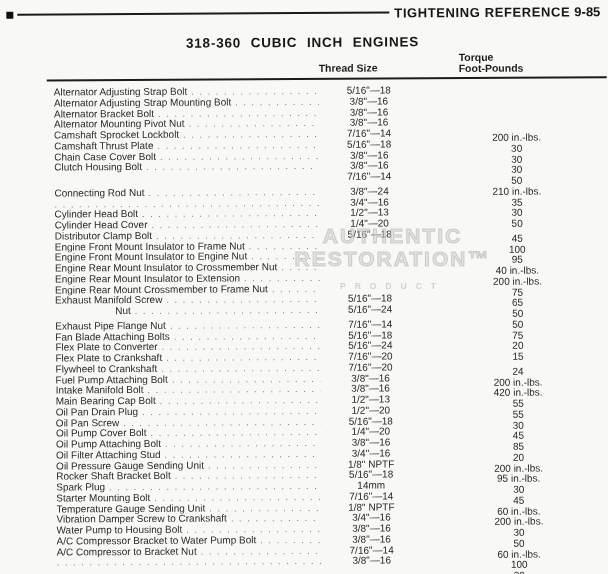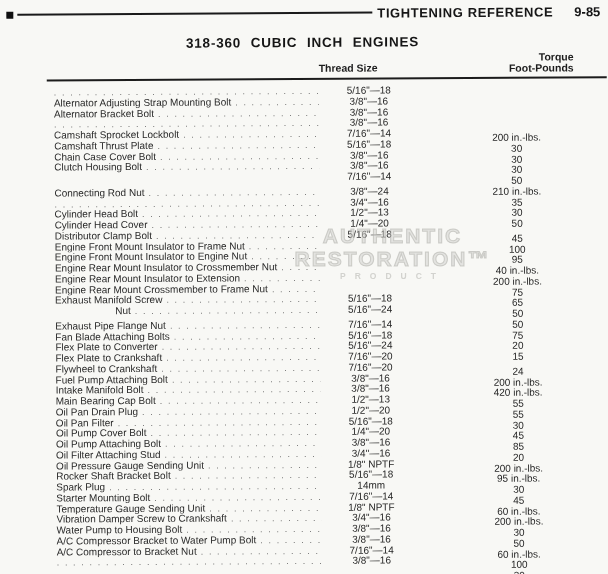--- a/index.html
+++ b/index.html
@@ -10,33 +10,33 @@
     color:#242424;
     -webkit-font-smoothing:antialiased;
   }
   .tilt { transform:rotate(-0.35deg); transform-origin:50% 50%; }
 
   
   .topbar { display:flex; align-items:center; margin:6px 4px 0 8px; height:14px; }
   .sq { width:7px; height:7px; background:#101010; flex:0 0 auto; }
   .topline { flex:1; height:2px; background:#1a1a1a; margin:0 5px 0 4px; }
   .htitle { font-weight:bold; font-size:13px; letter-spacing:0.6px; white-space:nowrap; color:#161616; }
-  .pageno { font-weight:bold; font-size:13px; margin-left:21px; margin-right:2px; color:#161616; }
+  .pageno { font-weight:bold; font-size:13px; margin-left:4px; margin-right:2px; color:#161616; }
 
   
   .title {
     text-align:center; font-weight:bold; font-size:13.5px;
     letter-spacing:0.8px; word-spacing:5px; margin-top:15px; color:#151515;
   }
 
   
   .colhead { display:flex; align-items:flex-end; padding-left:55px; margin-top:3px; }
   .c-name   { flex:0 0 265px; }
   .c-thread { flex:0 0 100px; text-align:left; font-weight:bold; font-size:10.5px; color:#1d1d1d; }
-  .c-torque { flex:0 0 115px; margin-left:40px; text-align:right; font-weight:bold;
+  .c-torque { flex:0 0 115px; margin-left:40px; text-align:left; font-weight:bold;
               font-size:10.5px; line-height:10.5px; color:#1d1d1d; }
   .headrule { border-top:2px solid #1c1c1c; margin:4px 0 0 48px; }
 
   
   .tbody { margin-top:6px; }
   .row { display:flex; padding-left:55px; height:10.75px; line-height:10.75px; font-size:10px; }
   .row.gap { margin-top:4px; }
   .r-name { flex:0 0 265px; display:flex; white-space:nowrap; overflow:hidden; }
   .r-name .nm { padding-right:4px; color:#2a2a2a; }
   .r-name.indent .nm { padding-left:60px; }
@@ -49,21 +49,21 @@
   .watermark {
     position:absolute; left:290px; top:224px; width:205px; text-align:center;
     pointer-events:none; user-select:none;
   }
   .wm-big {
     font-weight:800; font-size:21px; line-height:23px; letter-spacing:2px;
     color:rgba(210,210,206,0.55);
     -webkit-text-stroke:1px rgba(175,175,170,0.55);
   }
   .wm-small {
-    margin-top:1px; font-weight:bold; font-size:8.5px; letter-spacing:9px;
+    margin-top:11px; font-weight:bold; font-size:8.5px; letter-spacing:9px;
     color:rgba(185,185,180,0.6);
   }
 </style>
 </head>
 <body>
 
 <div class="tilt">
 
   <div class="topbar">
     <span class="sq"></span>
@@ -81,20 +81,21 @@
       <span>Torque</span><br>
       <span>Foot-Pounds</span>
     </span>
   </div>
 
   <div class="headrule"></div>
 
   <div class="tbody" id="rows">
       <div class="row">
         <span class="r-name">
+          <span class="nm">Alternator Adjusting Strap Bolt</span>
           <span class="leader"></span>
         </span>
         <span class="r-thread">5/16"—18</span>
         <span class="r-torque">200 in.-lbs.</span>
       </div>
       <div class="row">
         <span class="r-name">
           <span class="nm">Alternator Adjusting Strap Mounting Bolt</span>
           <span class="leader"></span>
         </span>
@@ -104,20 +105,21 @@
       <div class="row">
         <span class="r-name">
           <span class="nm">Alternator Bracket Bolt</span>
           <span class="leader"></span>
         </span>
         <span class="r-thread">3/8"—16</span>
         <span class="r-torque">30</span>
       </div>
       <div class="row">
         <span class="r-name">
+          <span class="nm">Alternator Mounting Pivot Nut</span>
           <span class="leader"></span>
         </span>
         <span class="r-thread">3/8"—16</span>
         <span class="r-torque">30</span>
       </div>
       <div class="row">
         <span class="r-name">
           <span class="nm">Camshaft Sprocket Lockbolt</span>
           <span class="leader"></span>
         </span>
@@ -318,21 +320,21 @@
       <div class="row">
         <span class="r-name">
           <span class="nm">Oil Pan Drain Plug</span>
           <span class="leader"></span>
         </span>
         <span class="r-thread">1/2"—20</span>
         <span class="r-torque">20</span>
       </div>
       <div class="row">
         <span class="r-name">
-          <span class="nm">Oil Pan Filter</span>
+          <span class="nm">Oil Pan Screw</span>
           <span class="leader"></span>
         </span>
         <span class="r-thread">5/16"—18</span>
         <span class="r-torque">200 in.-lbs.</span>
       </div>
       <div class="row">
         <span class="r-name">
           <span class="nm">Oil Pump Cover Bolt</span>
           <span class="leader"></span>
         </span>

